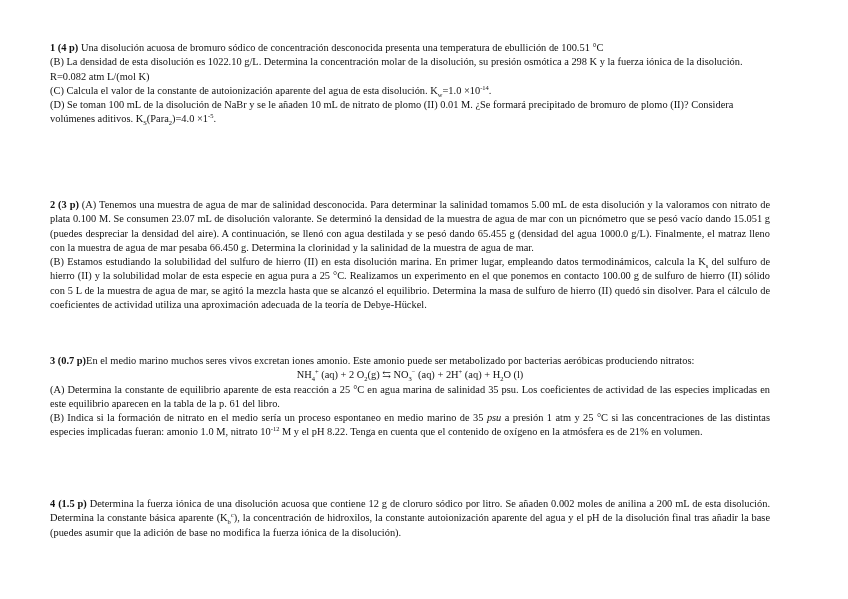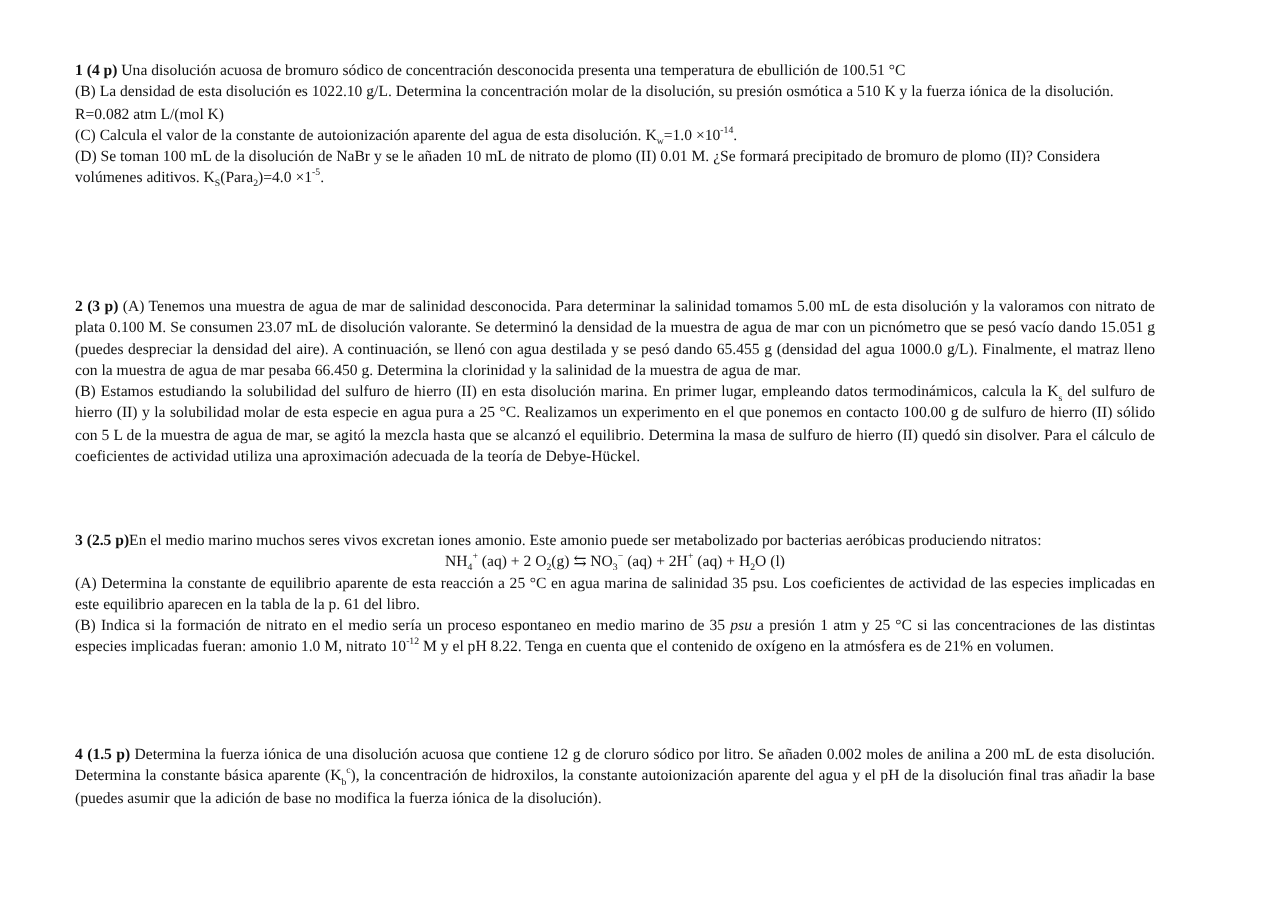--- a/index.html
+++ b/index.html
@@ -19,32 +19,32 @@
     .just { text-align: justify; }
     em { }
   </style>
 </head>
 <body>
 
 <div class="page">
 
   <div class="problem" style="top:41px;">
     <p><span class="num">1 (4 p)</span><span> Una disolución acuosa de bromuro sódico de concentración desconocida presenta una temperatura de ebullición de 100.51 °C</span></p>
-    <p>(B) La densidad de esta disolución es 1022.10 g/L. Determina la concentración molar de la disolución, su presión osmótica a 510 K y la fuerza iónica de la disolución. R=0.082 atm L/(mol K)</p>
+    <p>(B) La densidad de esta disolución es 1022.10 g/L. Determina la concentración molar de la disolución, su presión osmótica a 298 K y la fuerza iónica de la disolución. R=0.082 atm L/(mol K)</p>
     <p><span>(C) Calcula el valor de la constante de autoionización aparente del agua de esta disolución. K</span><sub>w</sub><span>=1.0 ×10</span><sup>-14</sup><span>.</span></p>
     <p><span>(D) Se toman 100 mL de la disolución de NaBr y se le añaden 10 mL de nitrato de plomo (II) 0.01 M. ¿Se formará precipitado de bromuro de plomo (II)? Considera volúmenes aditivos. K</span><sub>S</sub><span>(Para</span><sub>2</sub><span>)=4.0 ×1</span><sup>-5</sup><span>.</span></p>
   </div>
 
   <div class="problem just" style="top:198px;">
     <p><span class="num">2 (3 p)</span><span> (A) Tenemos una muestra de agua de mar de salinidad desconocida. Para determinar la salinidad tomamos 5.00 mL de esta disolución y la valoramos con nitrato de plata 0.100 M. Se consumen 23.07 mL de disolución valorante. Se determinó la densidad de la muestra de agua de mar con un picnómetro que se pesó vacío dando 15.051 g (puedes despreciar la densidad del aire). A continuación, se llenó con agua destilada y se pesó dando 65.455 g (densidad del agua 1000.0 g/L). Finalmente, el matraz lleno con la muestra de agua de mar pesaba 66.450 g. Determina la clorinidad y la salinidad de la muestra de agua de mar.</span></p>
     <p><span>(B) Estamos estudiando la solubilidad del sulfuro de hierro (II) en esta disolución marina. En primer lugar, empleando datos termodinámicos, calcula la K</span><sub>s</sub><span> del sulfuro de hierro (II) y la solubilidad molar de esta especie en agua pura a 25 °C. Realizamos un experimento en el que ponemos en contacto 100.00 g de sulfuro de hierro (II) sólido con 5 L de la muestra de agua de mar, se agitó la mezcla hasta que se alcanzó el equilibrio. Determina la masa de sulfuro de hierro (II) quedó sin disolver. Para el cálculo de coeficientes de actividad utiliza una aproximación adecuada de la teoría de Debye-Hückel.</span></p>
   </div>
 
   <div class="problem just" style="top:354px;">
-    <p><span class="num">3 (2.5 p)</span><span>En el medio marino muchos seres vivos excretan iones amonio. Este amonio puede ser metabolizado por bacterias aeróbicas produciendo nitratos:</span></p>
+    <p><span class="num">3 (0.7 p)</span><span>En el medio marino muchos seres vivos excretan iones amonio. Este amonio puede ser metabolizado por bacterias aeróbicas produciendo nitratos:</span></p>
     <p class="eq"><span>NH</span><sub>4</sub><sup>+</sup><span> (aq) + 2 O</span><sub>2</sub><span>(g) ⇆ NO</span><sub>3</sub><sup>−</sup><span> (aq) + 2H</span><sup>+</sup><span> (aq) + H</span><sub>2</sub><span>O (l)</span></p>
     <p>(A) Determina la constante de equilibrio aparente de esta reacción a 25 °C en agua marina de salinidad 35 psu. Los coeficientes de actividad de las especies implicadas en este equilibrio aparecen en la tabla de la p. 61 del libro.</p>
     <p><span>(B) Indica si la formación de nitrato en el medio sería un proceso espontaneo en medio marino de 35 </span><em>psu</em><span> a presión 1 atm y 25 °C si las concentraciones de las distintas especies implicadas fueran: amonio 1.0 M, nitrato 10</span><sup>-12</sup><span> M y el pH 8.22. Tenga en cuenta que el contenido de oxígeno en la atmósfera es de 21% en volumen.</span></p>
   </div>
 
   <div class="problem just" style="top:497px;">
     <p><span class="num">4 (1.5 p)</span><span> Determina la fuerza iónica de una disolución acuosa que contiene 12 g de cloruro sódico por litro. Se añaden 0.002 moles de anilina a 200 mL de esta disolución. Determina la constante básica aparente (K</span><sub>b</sub><sup>c</sup><span>), la concentración de hidroxilos, la constante autoionización aparente del agua y el pH de la disolución final tras añadir la base (puedes asumir que la adición de base no modifica la fuerza iónica de la disolución).</span></p>
   </div>
 
 </div>

